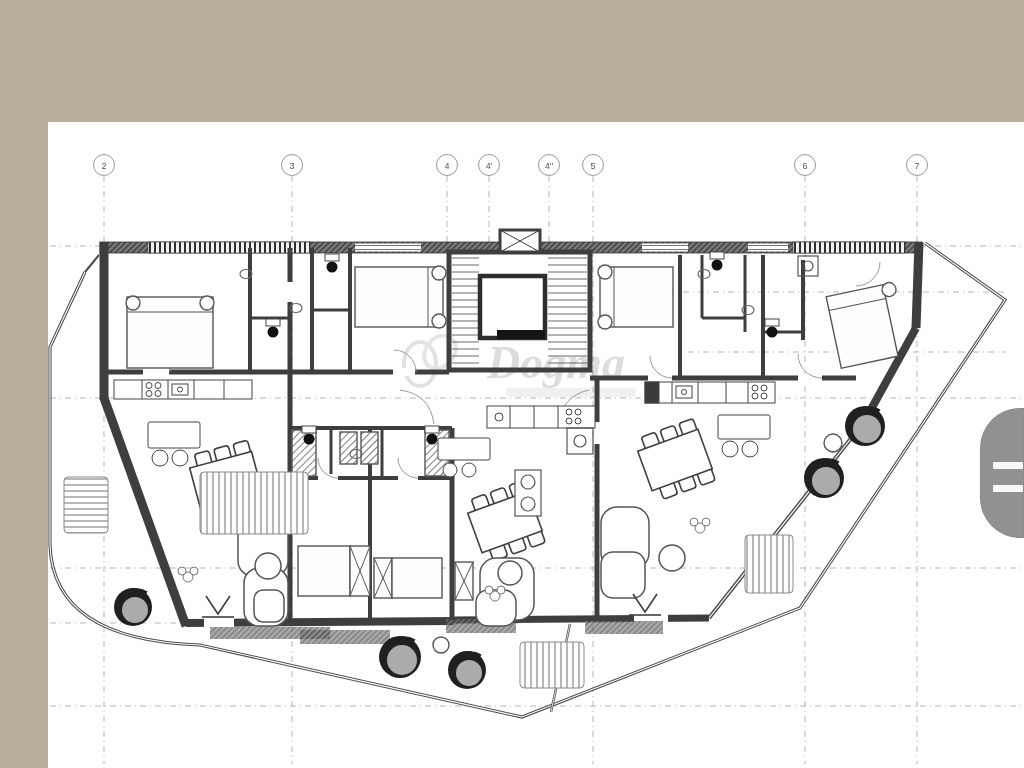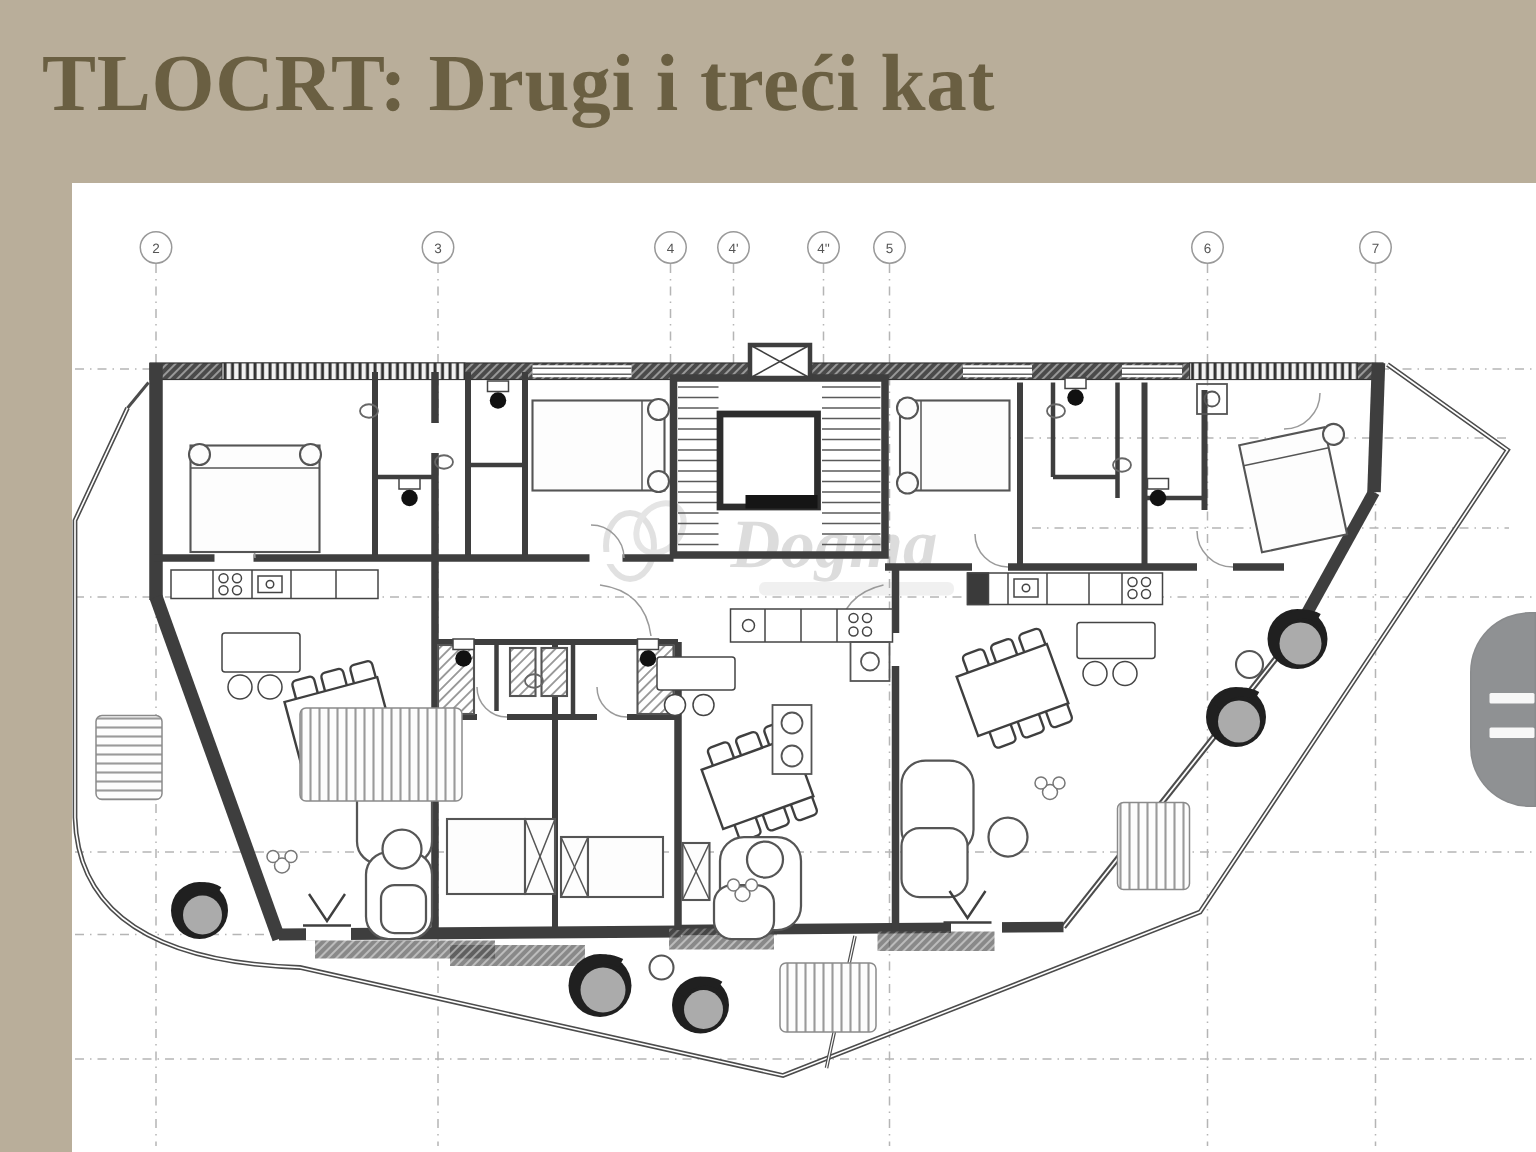--- a/index.html
+++ b/index.html
@@ -13,23 +13,20 @@
   .side-tab{position:absolute;right:0;top:408px;width:44px;height:130px;background:#8f9193;
             border-radius:40px 0 0 40px;box-shadow:0 0 0 1px rgba(0,0,0,.04) inset;cursor:pointer;}
   .side-tab .bar{position:absolute;left:13px;width:30px;height:7px;background:#f7f7f7;border-radius:1px;}
   .side-tab .bar.b1{top:54px;} .side-tab .bar.b2{top:77px;}
 </style>
 </head>
 <body>
 
 <div class="stage">
 
-  <div class="header">
-    <h1>TLOCRT: Drugi i treći kat</h1>
-  </div>
 
   <div class="plan-area">
   <svg width="976" height="646" viewBox="0 0 976 646">
     <defs>
       <pattern id="wallhatch" width="4" height="4" patternUnits="userSpaceOnUse" patternTransform="rotate(45)">
         <rect width="4" height="4" fill="#4a4a4a"></rect>
             <line x1="2" y1="0" x2="2" y2="4" stroke="#b2b2b2" stroke-width="1"></line>
       </pattern>
       <pattern id="comb" width="5" height="11" patternUnits="userSpaceOnUse">
         <rect width="5" height="11" fill="#f2f2f2"></rect>

